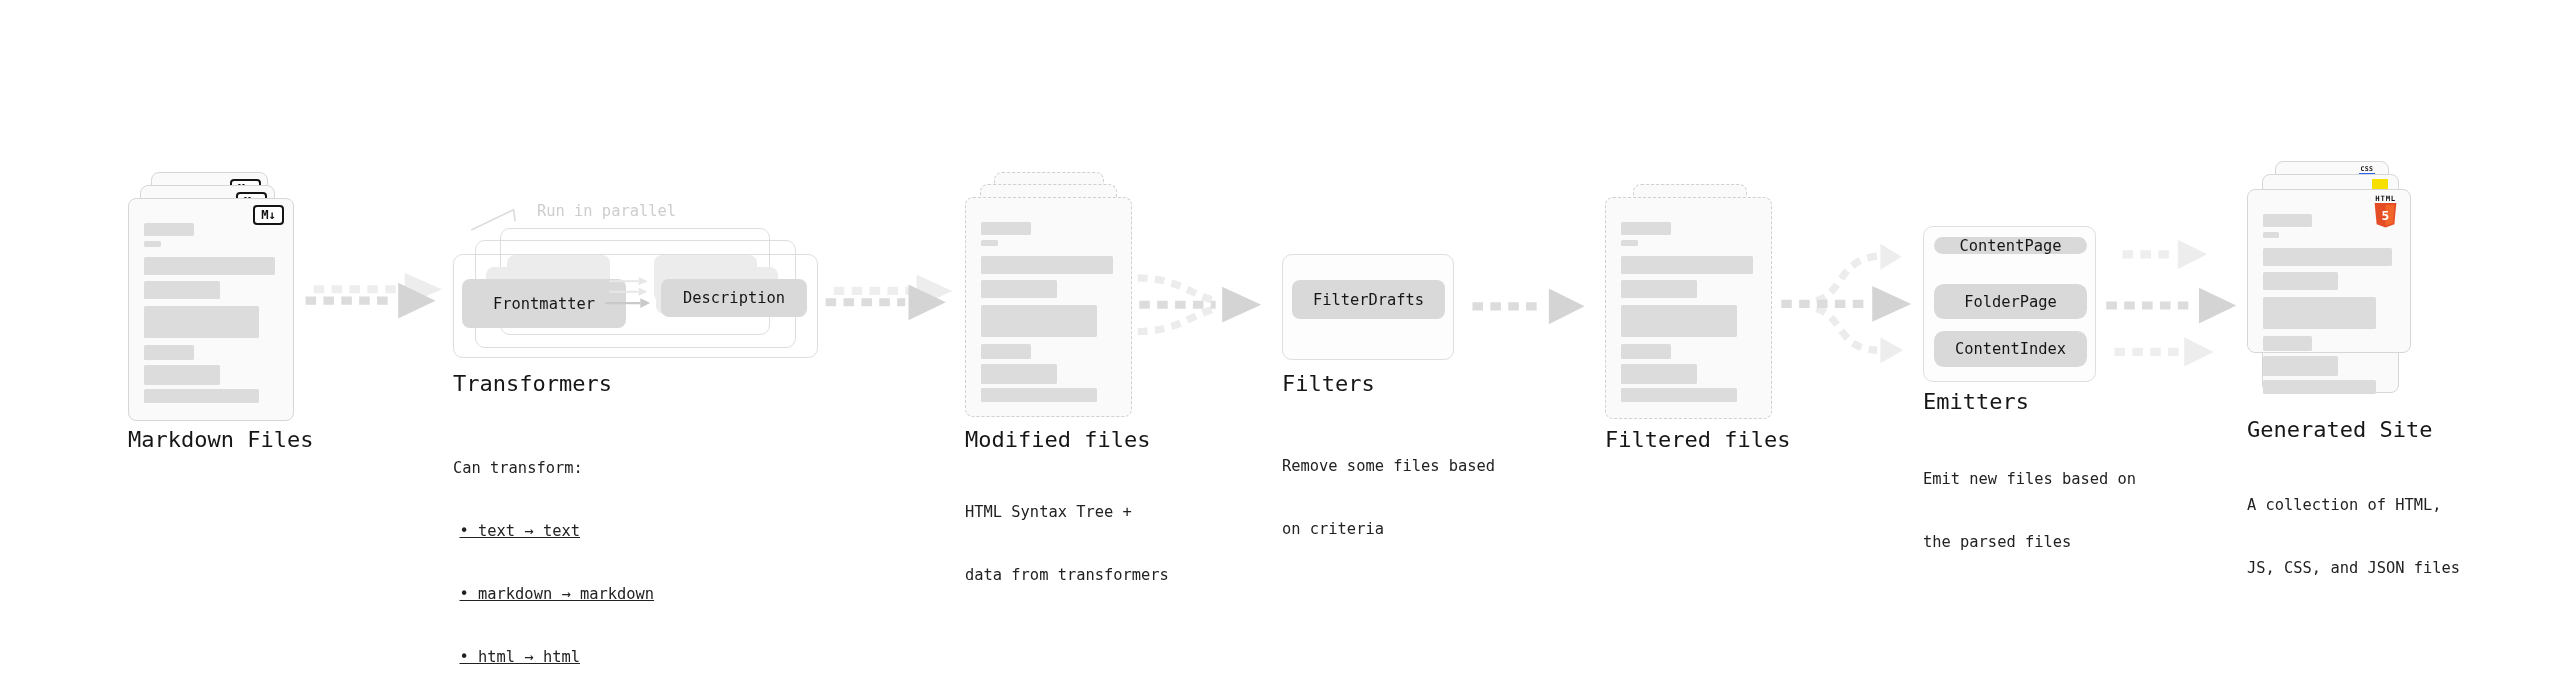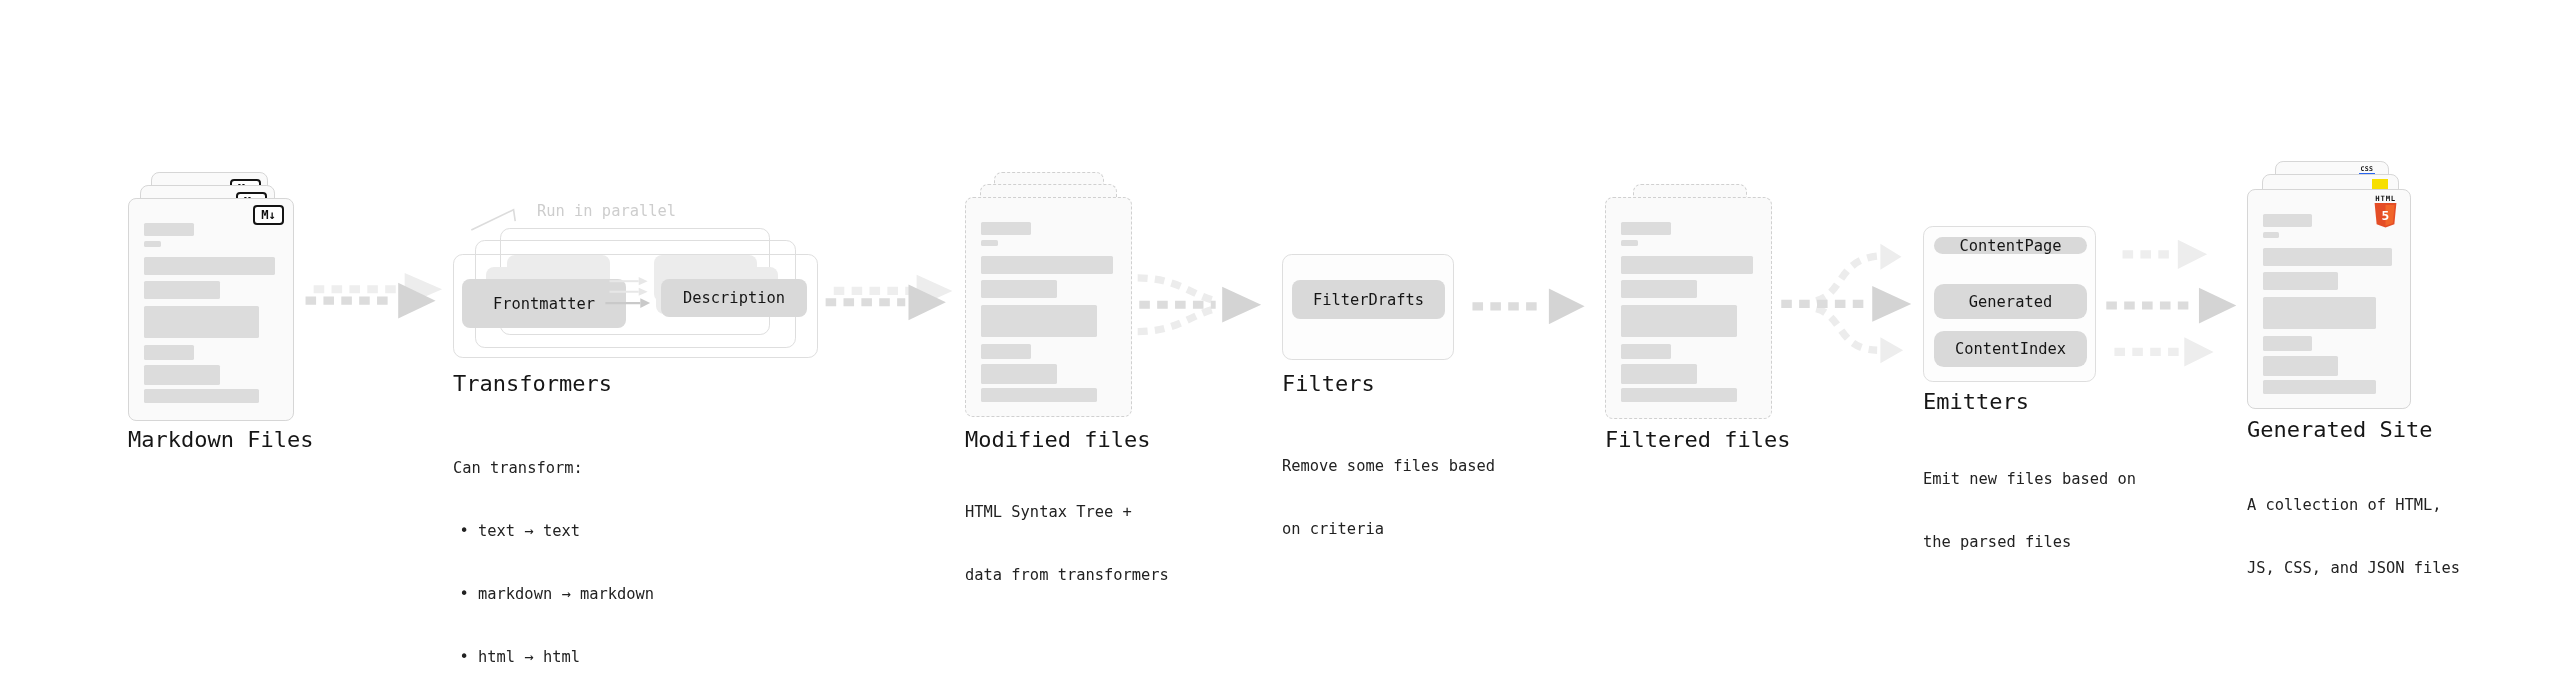--- a/index.html
+++ b/index.html
@@ -28,21 +28,21 @@
   .panel.filled{background:#fdfdfd;}
 
   
   .chip{position:absolute;background:#d9d9d9;border-radius:8.1px;display:flex;align-items:center;
         justify-content:center;font-size:15.4px;color:#161616;box-sizing:border-box;white-space:pre;}
   .ghost{position:absolute;background:#ececec;border-radius:8.1px;}
 
   
   .title{position:absolute;font-size:22px;line-height:24.4px;color:#161616;white-space:pre;}
   .desc{position:absolute;font-size:15.4px;line-height:21px;color:#222222;white-space:pre;}
-  .desc .ind{padding-left:6.5px;}
+  .desc .ind{padding-left:6.5px;text-decoration:underline;}
   .note{position:absolute;font-size:15.4px;color:#cdcdcd;white-space:pre;margin-left:12px;}
 
   
   .md-badge{position:absolute;top:5.7px;right:9px;width:31px;height:20.3px;background:#ffffff;
             border:2px solid #141414;border-radius:4.1px;display:flex;align-items:center;justify-content:center;
             font-weight:bold;font-size:12.2px;color:#111;box-sizing:border-box;}
 
   
   .html5-badge{position:absolute;top:4.9px;right:8.1px;width:32.5px;text-align:center;}
   .html5-badge .word{font-size:7.3px;font-weight:bold;letter-spacing:0.8px;color:#111;line-height:8.1px;}
@@ -155,38 +155,38 @@
       <div class="bar b5"></div>
         <div class="bar b6"></div>
         <div class="bar b7"></div>
         <div class="bar b8"></div>
     </div>
   </div>
   <div class="title" style="left:1605px;top:428px">Filtered files</div>
 
   <div class="panel filled z2" style="left:1923px;top:226px;width:173px;height:156px"></div>
   <div class="chip z3" style="left:1934px;top:237px;width:153px;height:17px;border-radius:9.8px">ContentPage</div>
-  <div class="chip z3" style="left:1934px;top:284px;width:153px;height:35px;border-radius:9.8px">Generated</div>
+  <div class="chip z3" style="left:1934px;top:284px;width:153px;height:35px;border-radius:9.8px">FolderPage</div>
   <div class="chip z3" style="left:1934px;top:331px;width:153px;height:36px;border-radius:9.8px">ContentIndex</div>
   <div class="title" style="left:1923px;top:390px">Emitters</div>
   <div class="desc" style="left:1923px;top:427px">
     <div>Emit new files based on</div>
     <div>the parsed files</div>
   </div>
 
   <div class="card z1" style="left:2275px;top:161px;width:114px;height:218px">
     <div class="css-chip">
       <div class="w">CSS</div>
       <div class="ub"></div>
     </div>
   </div>
   <div class="card z2" style="left:2262px;top:174px;width:137px;height:219px">
     <div class="js-chip"></div>
   </div>
-  <div class="card z3" style="left:2247px;top:189px;width:164px;height:220px">
+  <div class="card z3" style="left:2247px;top:189px;width:164px;height:164px">
     <div class="html5-badge">
       <div class="word">HTML</div>
       <svg width="23" height="25" viewBox="0 0 28 31" style="display:block;margin:0 auto">
         <polygon points="0.5,0 27.5,0 25,26.5 14,30.5 3,26.5" fill="#e44d26"></polygon>
         <polygon points="14,2.5 14,28.3 23.1,25 25.2,2.5" fill="#f16529"></polygon>
         <text x="14" y="21" text-anchor="middle" font-size="16" font-weight="bold" fill="#ffffff" font-family="DejaVu Sans Mono, Liberation Mono, monospace">5</text>
       </svg>
     </div>
     <div class="bars">
       <div class="bar b1"></div>

